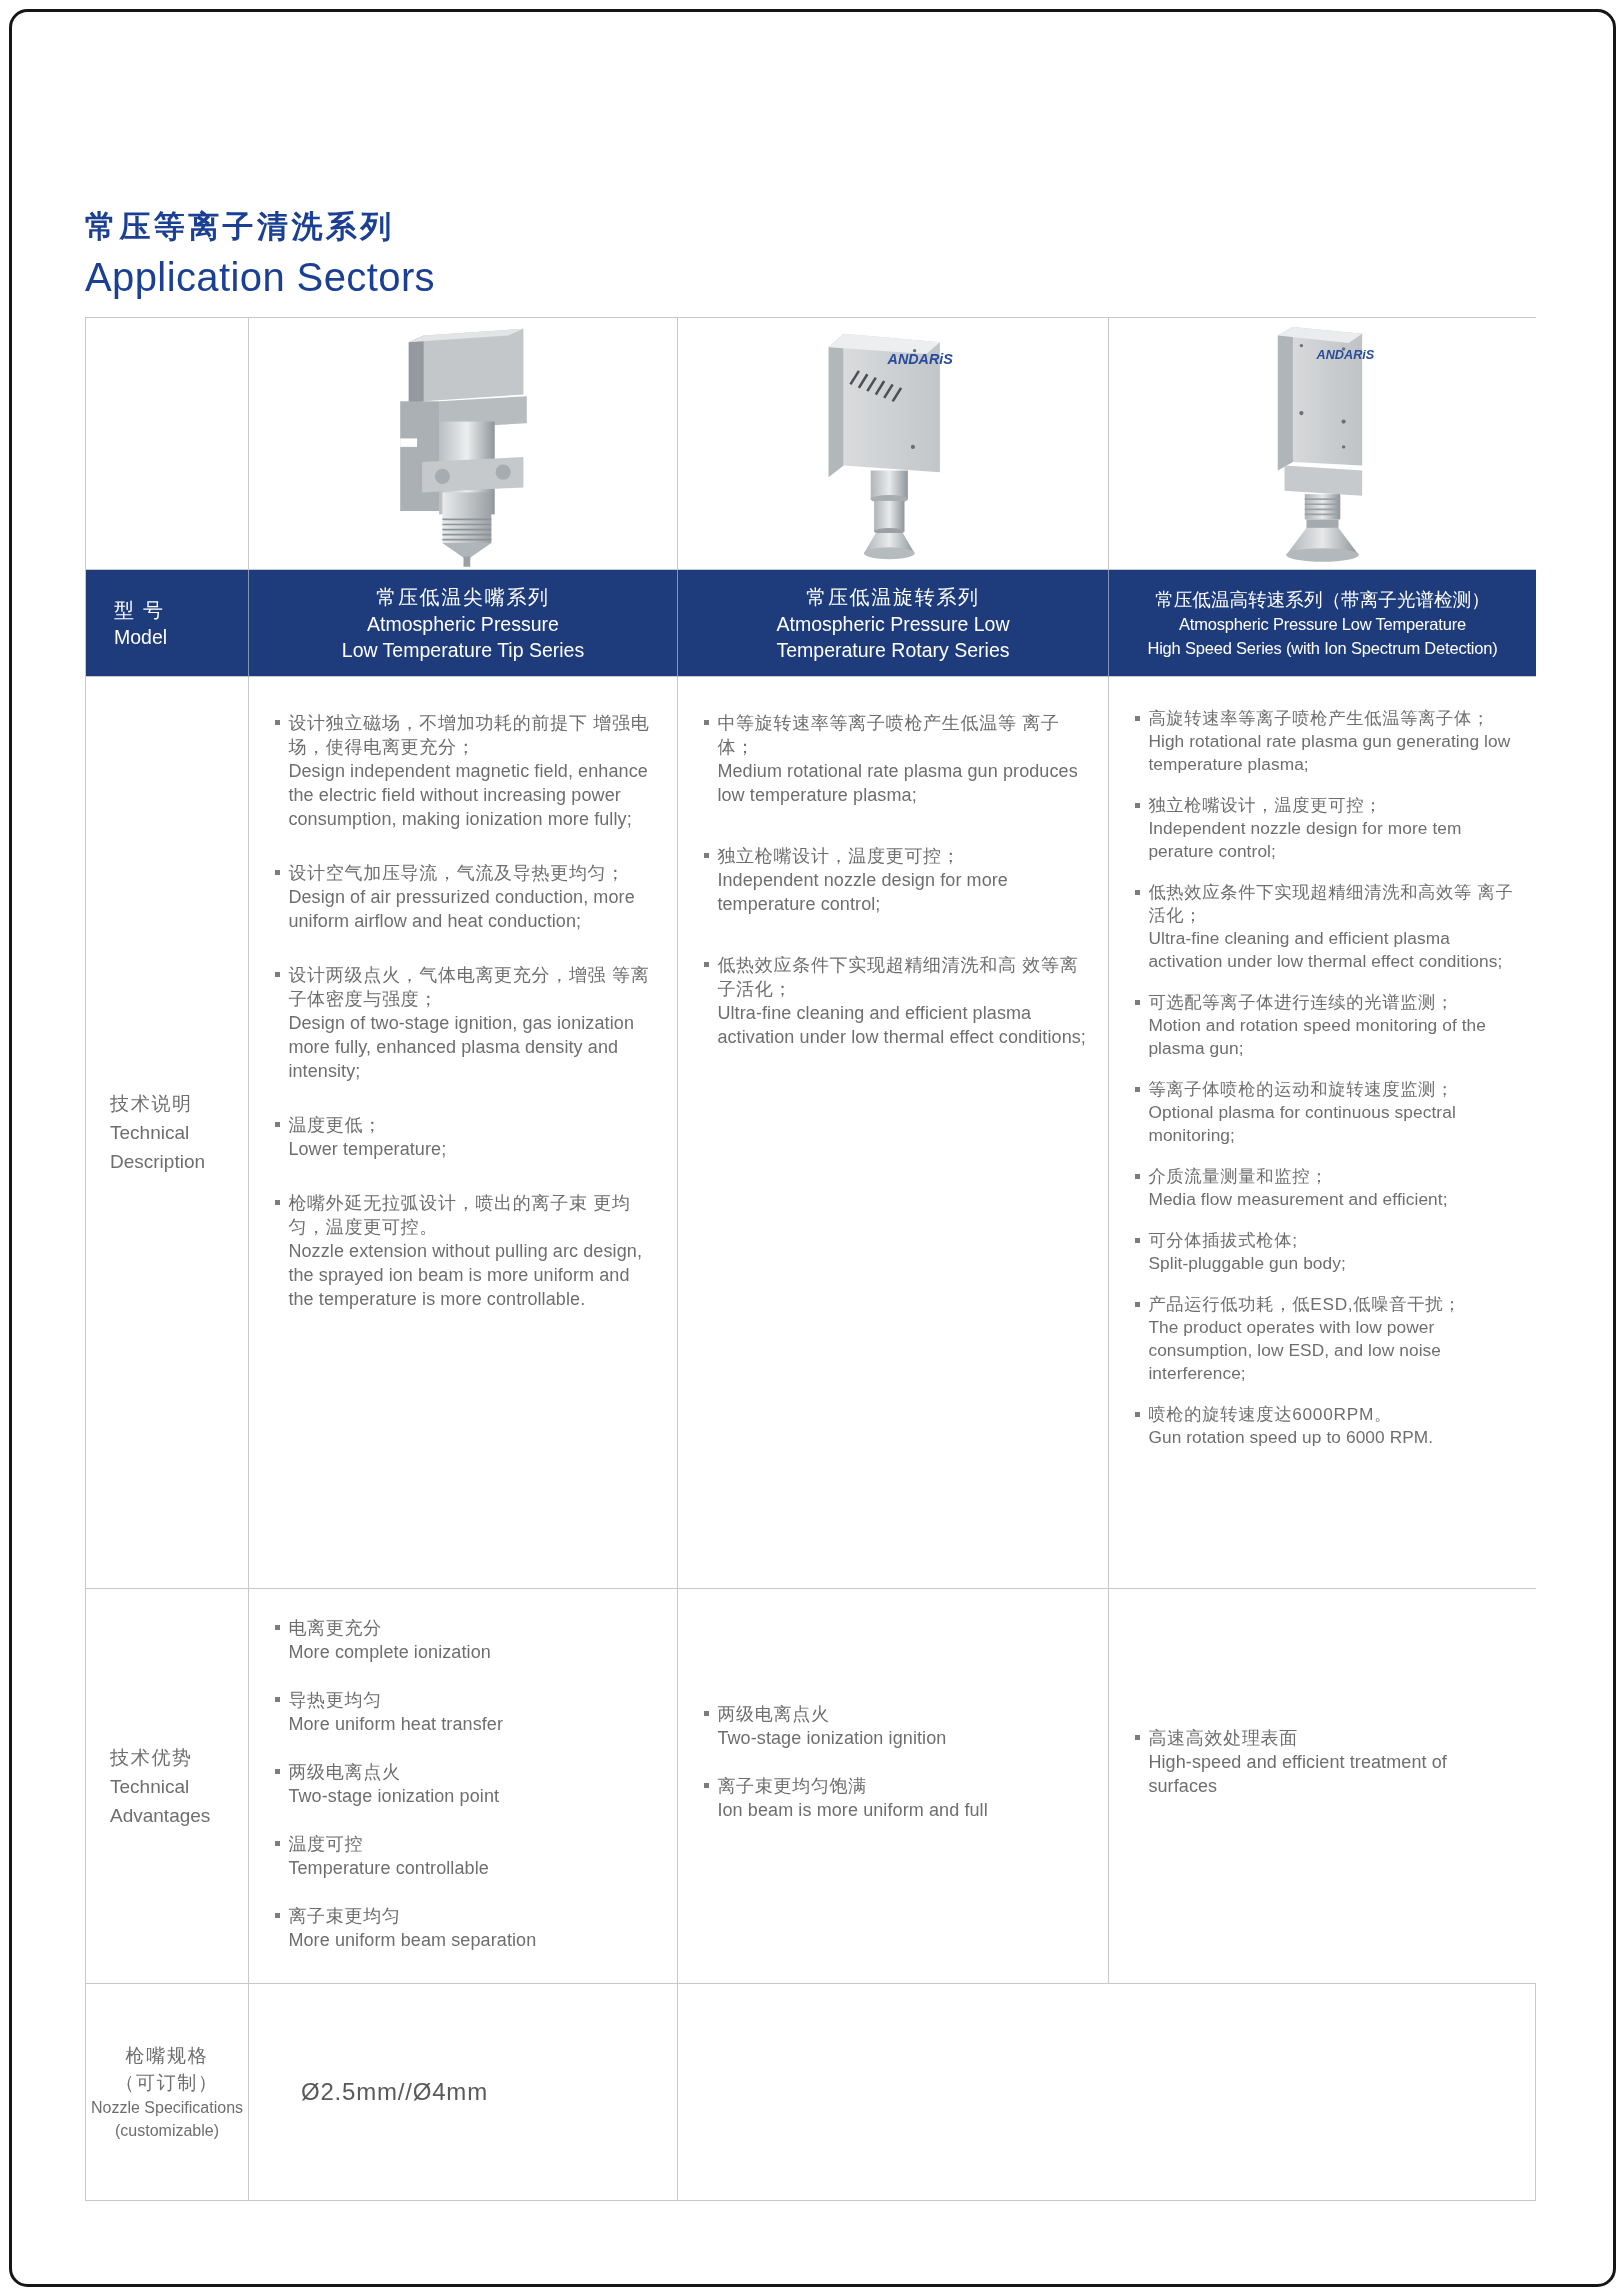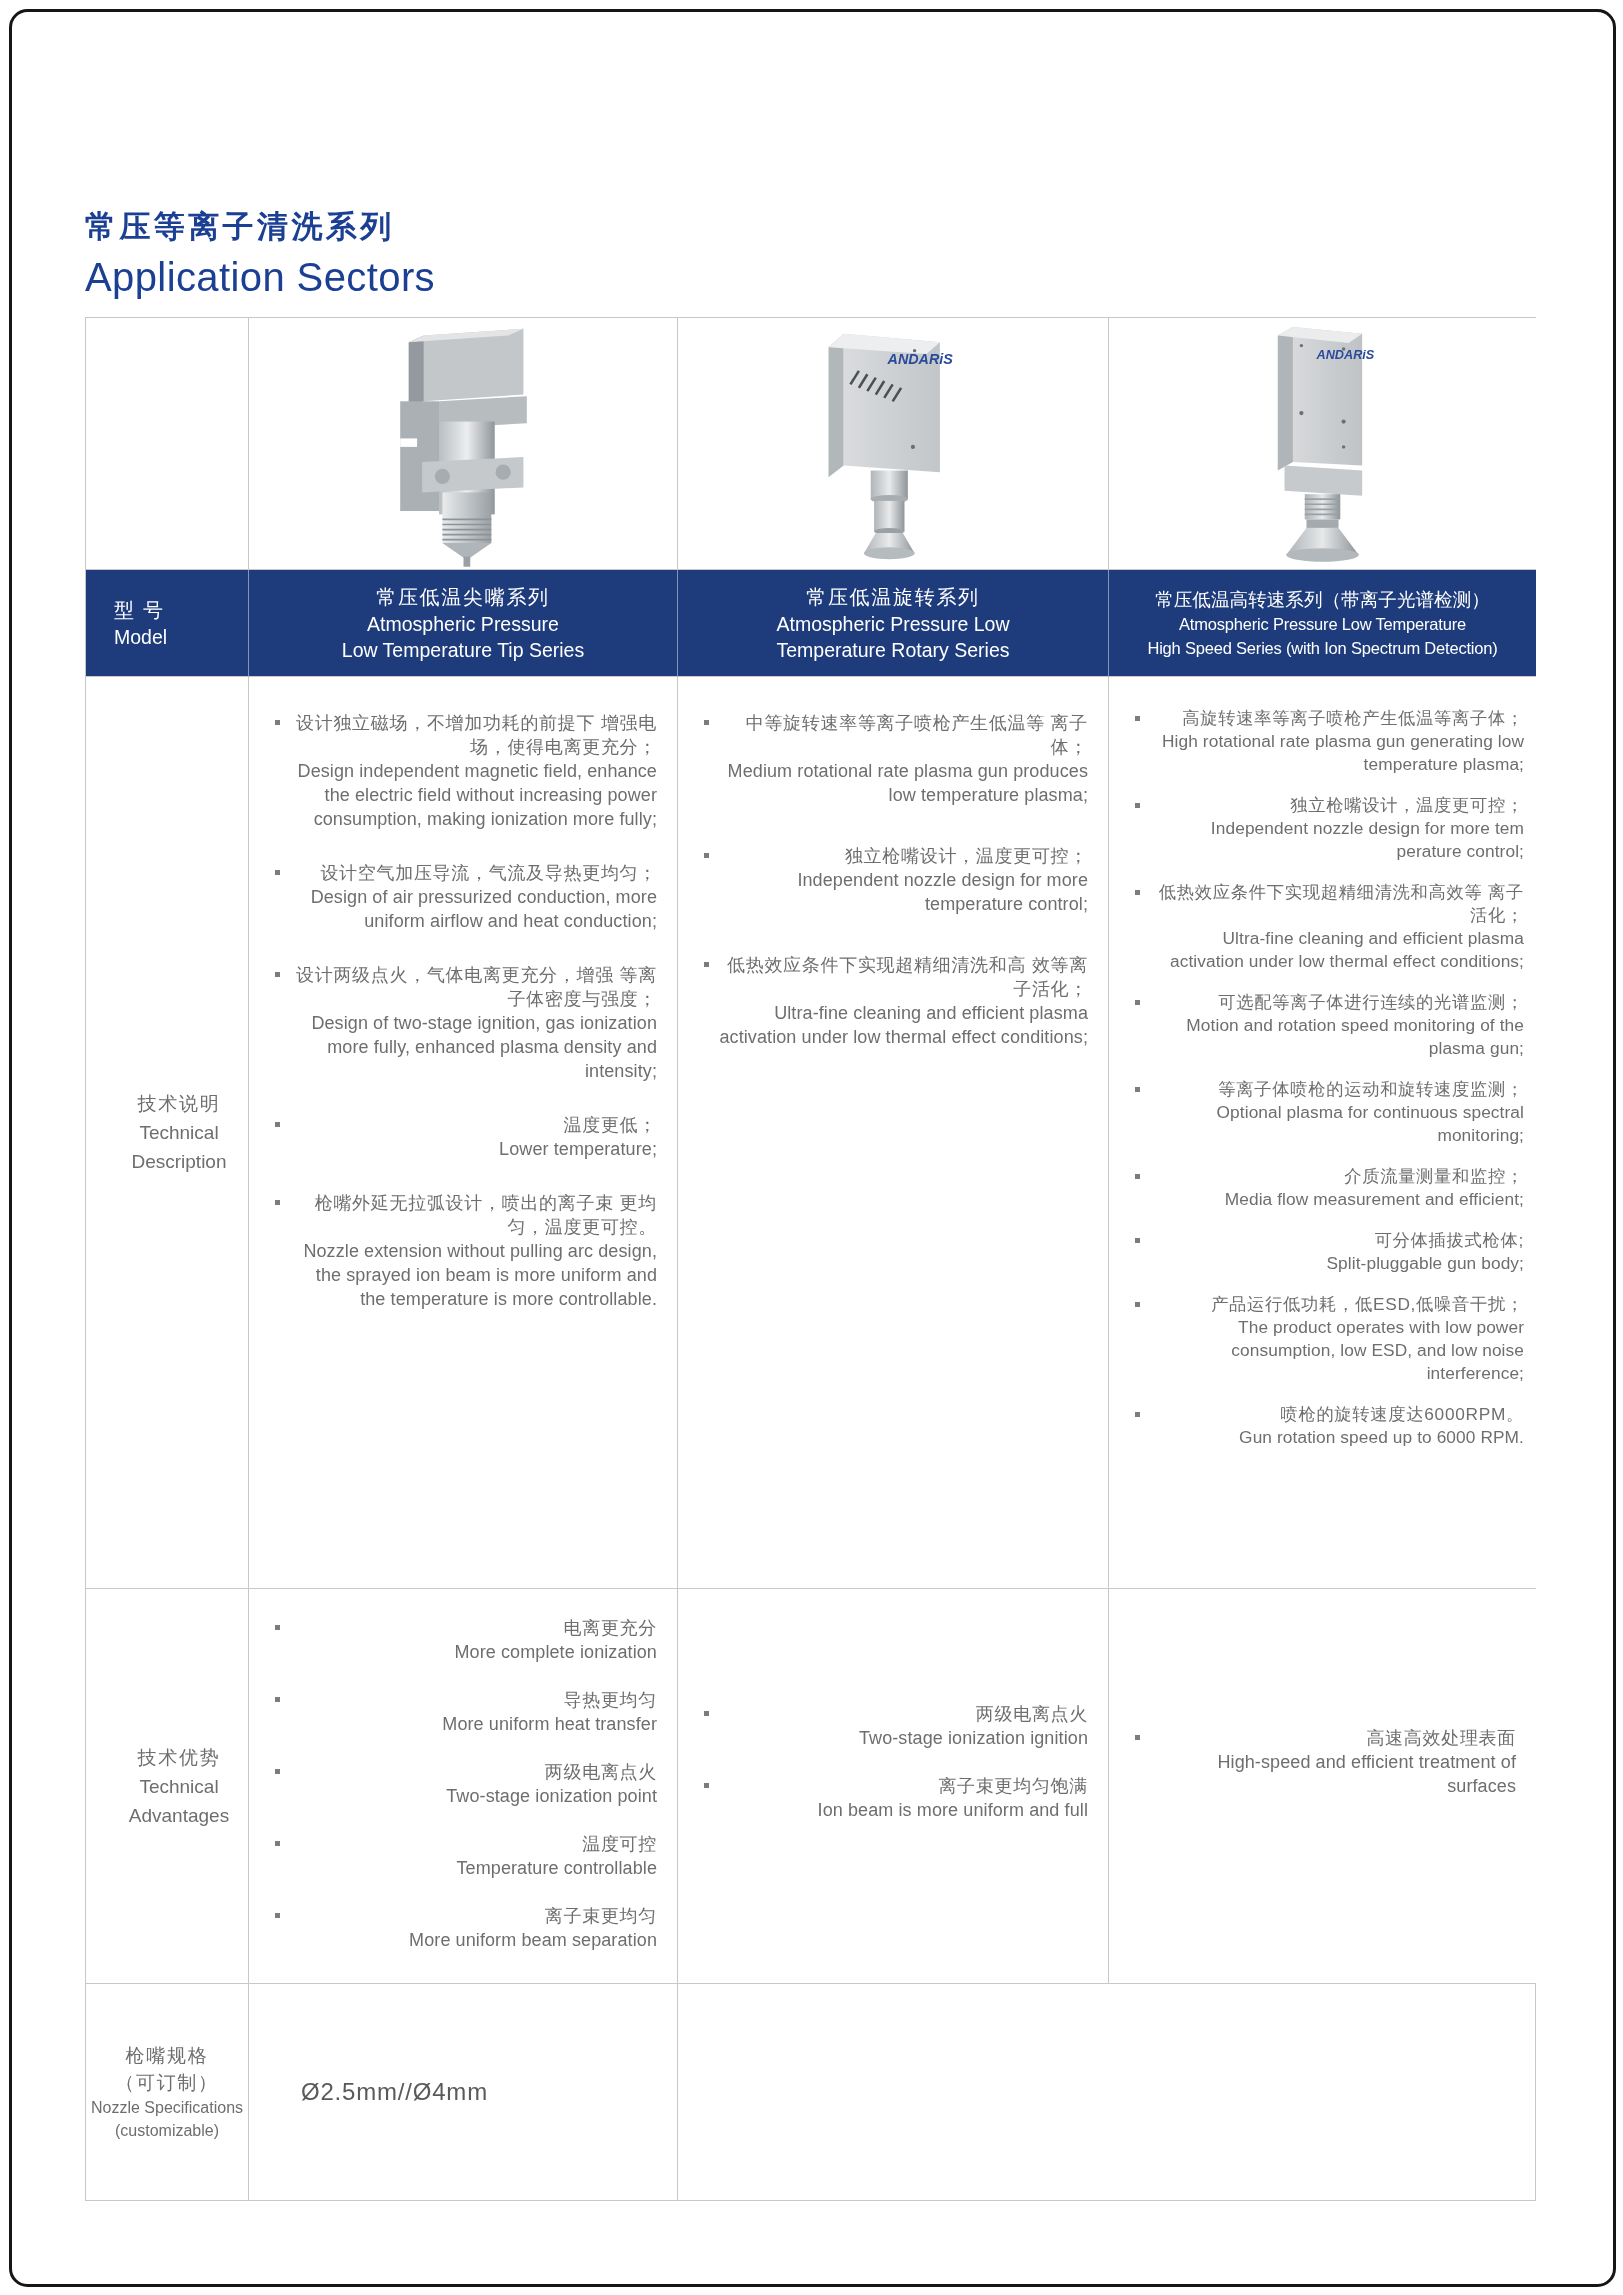--- a/index.html
+++ b/index.html
@@ -37,28 +37,28 @@
   }
   .head-cell.last-col{border-right:none;}
   .model-cell{align-items:flex-start;text-align:center;padding-left:28px;}
   .h-zh{font-size:20px;letter-spacing:1.7px;line-height:27px;}
   .h-en{font-size:19.5px;line-height:26px;font-weight:400;}
   .head-c3 .h-zh{font-size:18.6px;letter-spacing:0;line-height:25px;}
   .head-c3 .h-en{font-size:16.5px;line-height:24px;letter-spacing:-0.2px;}
   
   .label-cell{
     display:flex;flex-direction:column;justify-content:center;
-    color:#6e6e6e;padding-left:24px;font-size:19px;line-height:29px;align-items:center;
+    color:#6e6e6e;padding-left:24px;font-size:19px;line-height:29px;
   }
   .label-cell .zh{letter-spacing:1.7px;}
   .nozzle-label{align-items:center;padding-left:0;text-align:center;line-height:27px;}
   .nozzle-label .small{font-size:16px;line-height:23px;}
   
   .txt-cell{padding:34px 20px 0 25px;color:#6e6e6e;}
-  .b{position:relative;padding-left:14.4px;font-size:18px;line-height:24px;margin-bottom:30px;letter-spacing:0.2px;text-align:right;}
+  .b{position:relative;padding-left:14.4px;font-size:18px;line-height:24px;margin-bottom:30px;letter-spacing:0.2px;}
   .b::before{content:"";position:absolute;left:0.8px;top:9.3px;width:5px;height:5px;background:#7c7c7c;}
   .b .zh{letter-spacing:0.7px;}
   .b .en{letter-spacing:0.1px;}
   .desc-c2 .b{margin-bottom:37px;}
   .desc-c3{padding-top:30px;padding-right:12px;}
   .desc-c3 .b{margin-bottom:18px;line-height:23px;font-size:17.3px;}
   .desc-c3 .b.gap-lg{}
   .adv-cell{display:flex;flex-direction:column;}
   .adv-c1{padding-top:27px;}
   .adv-center{justify-content:center;padding-top:0;padding-bottom:25px;}

